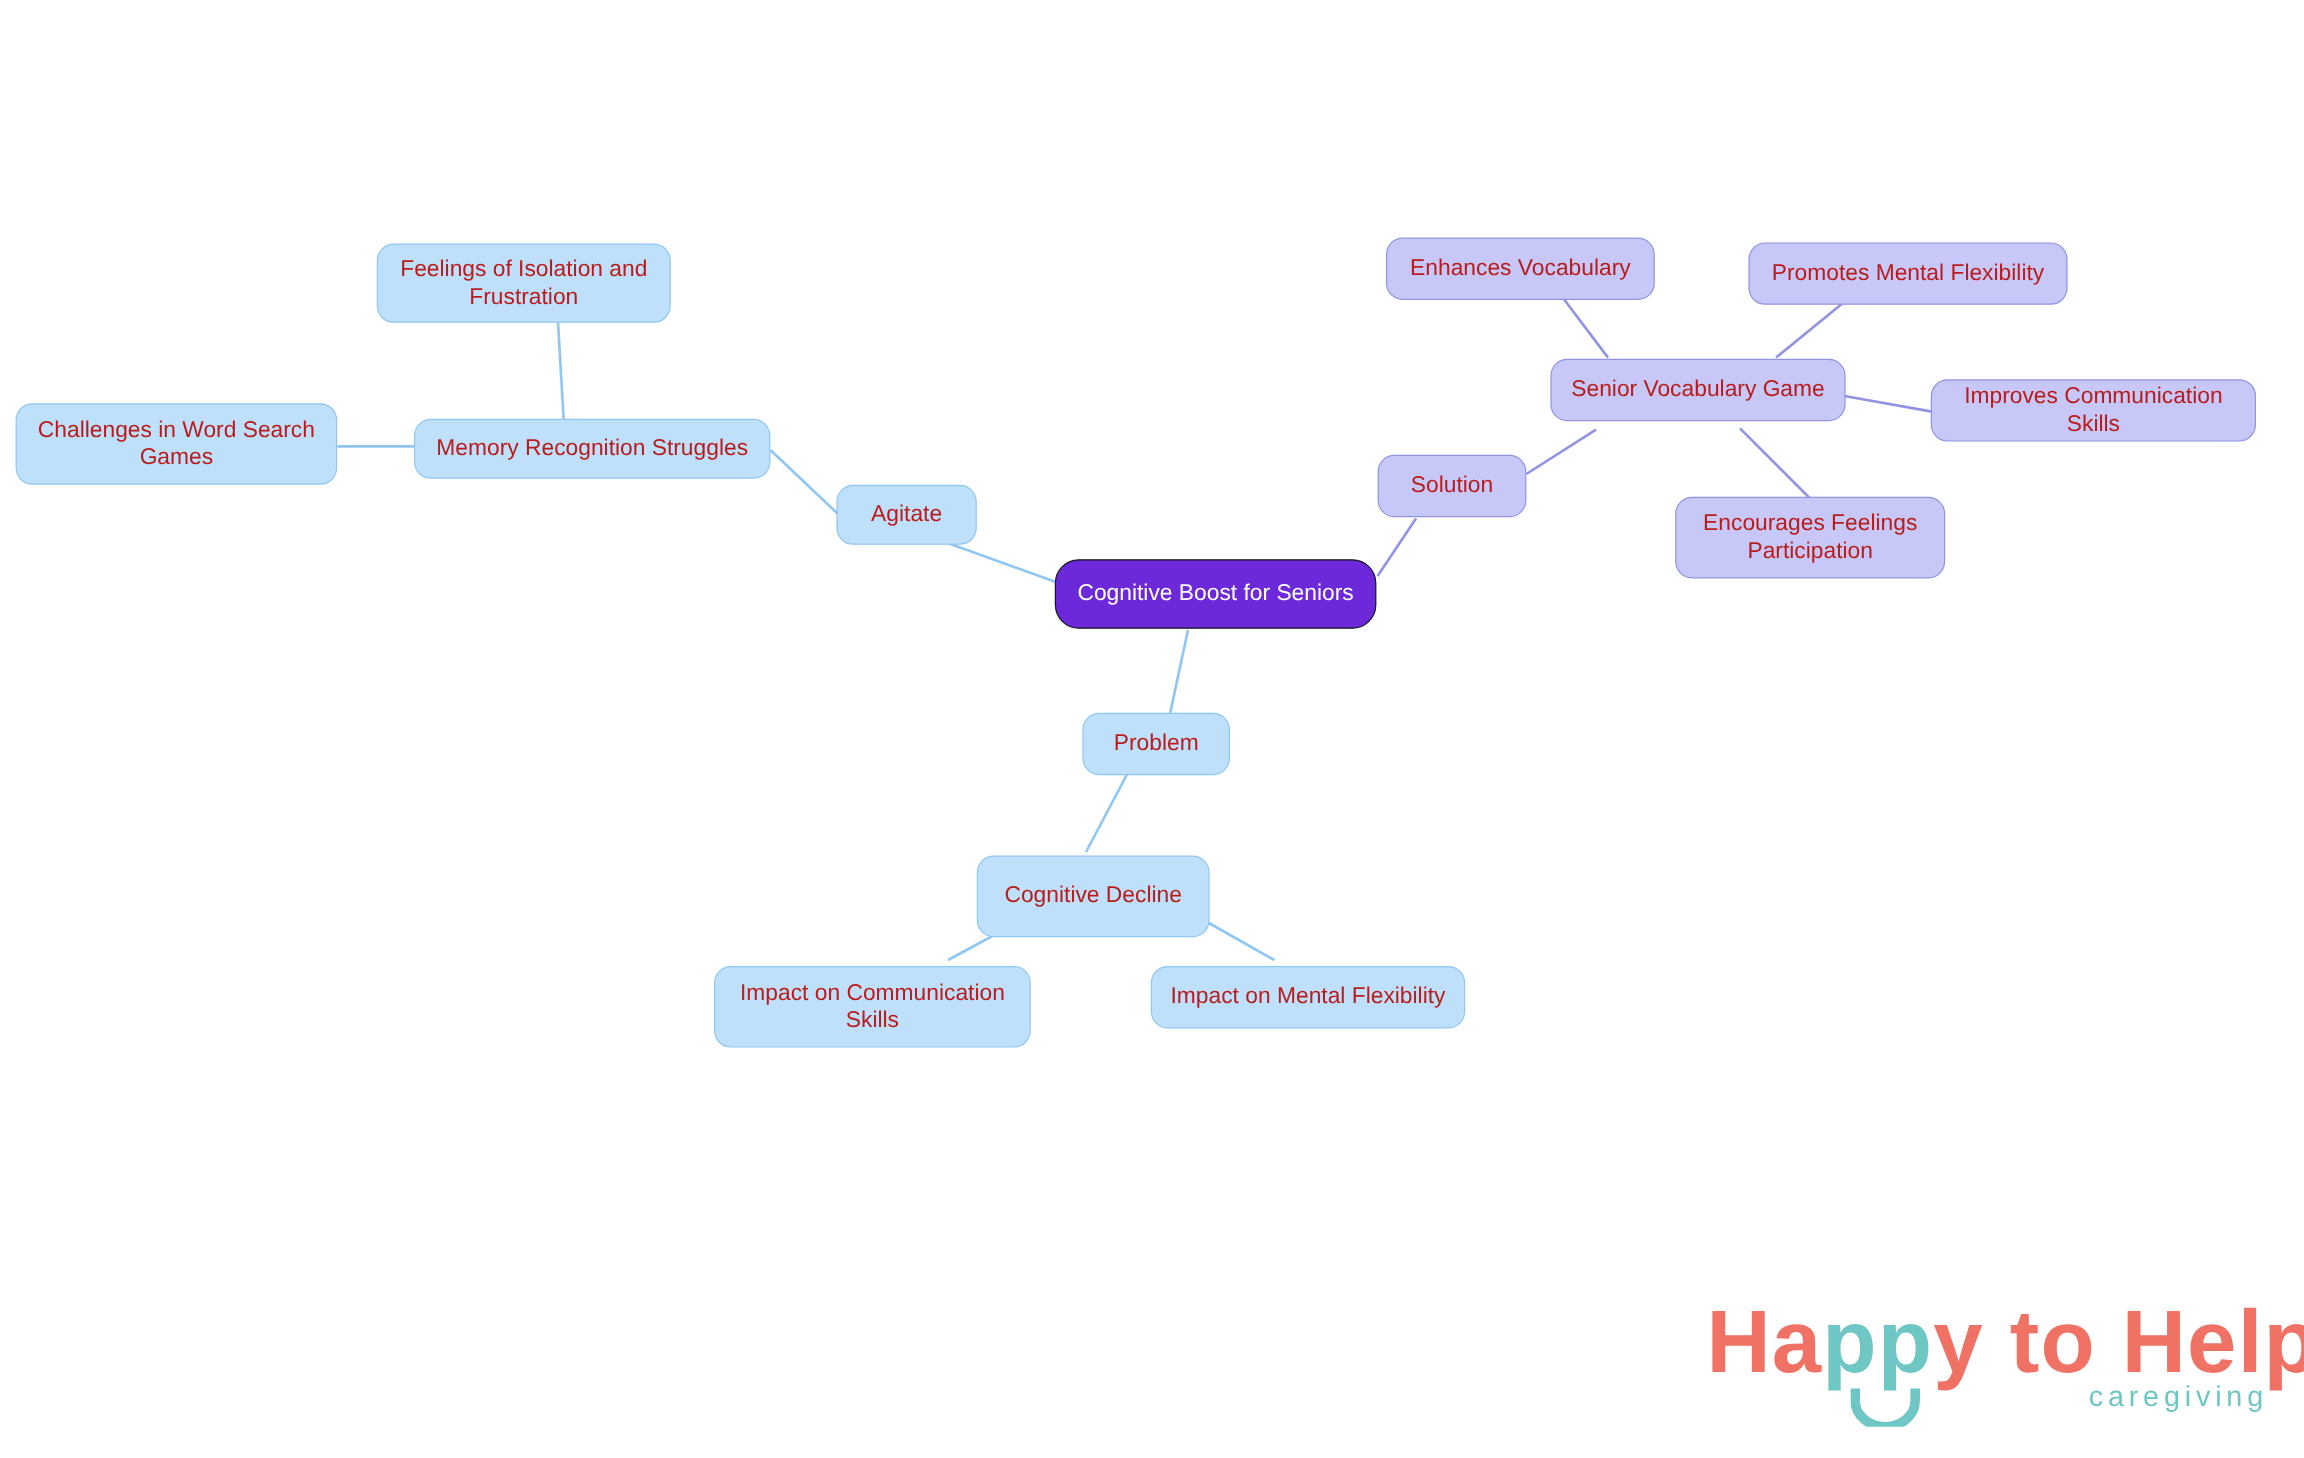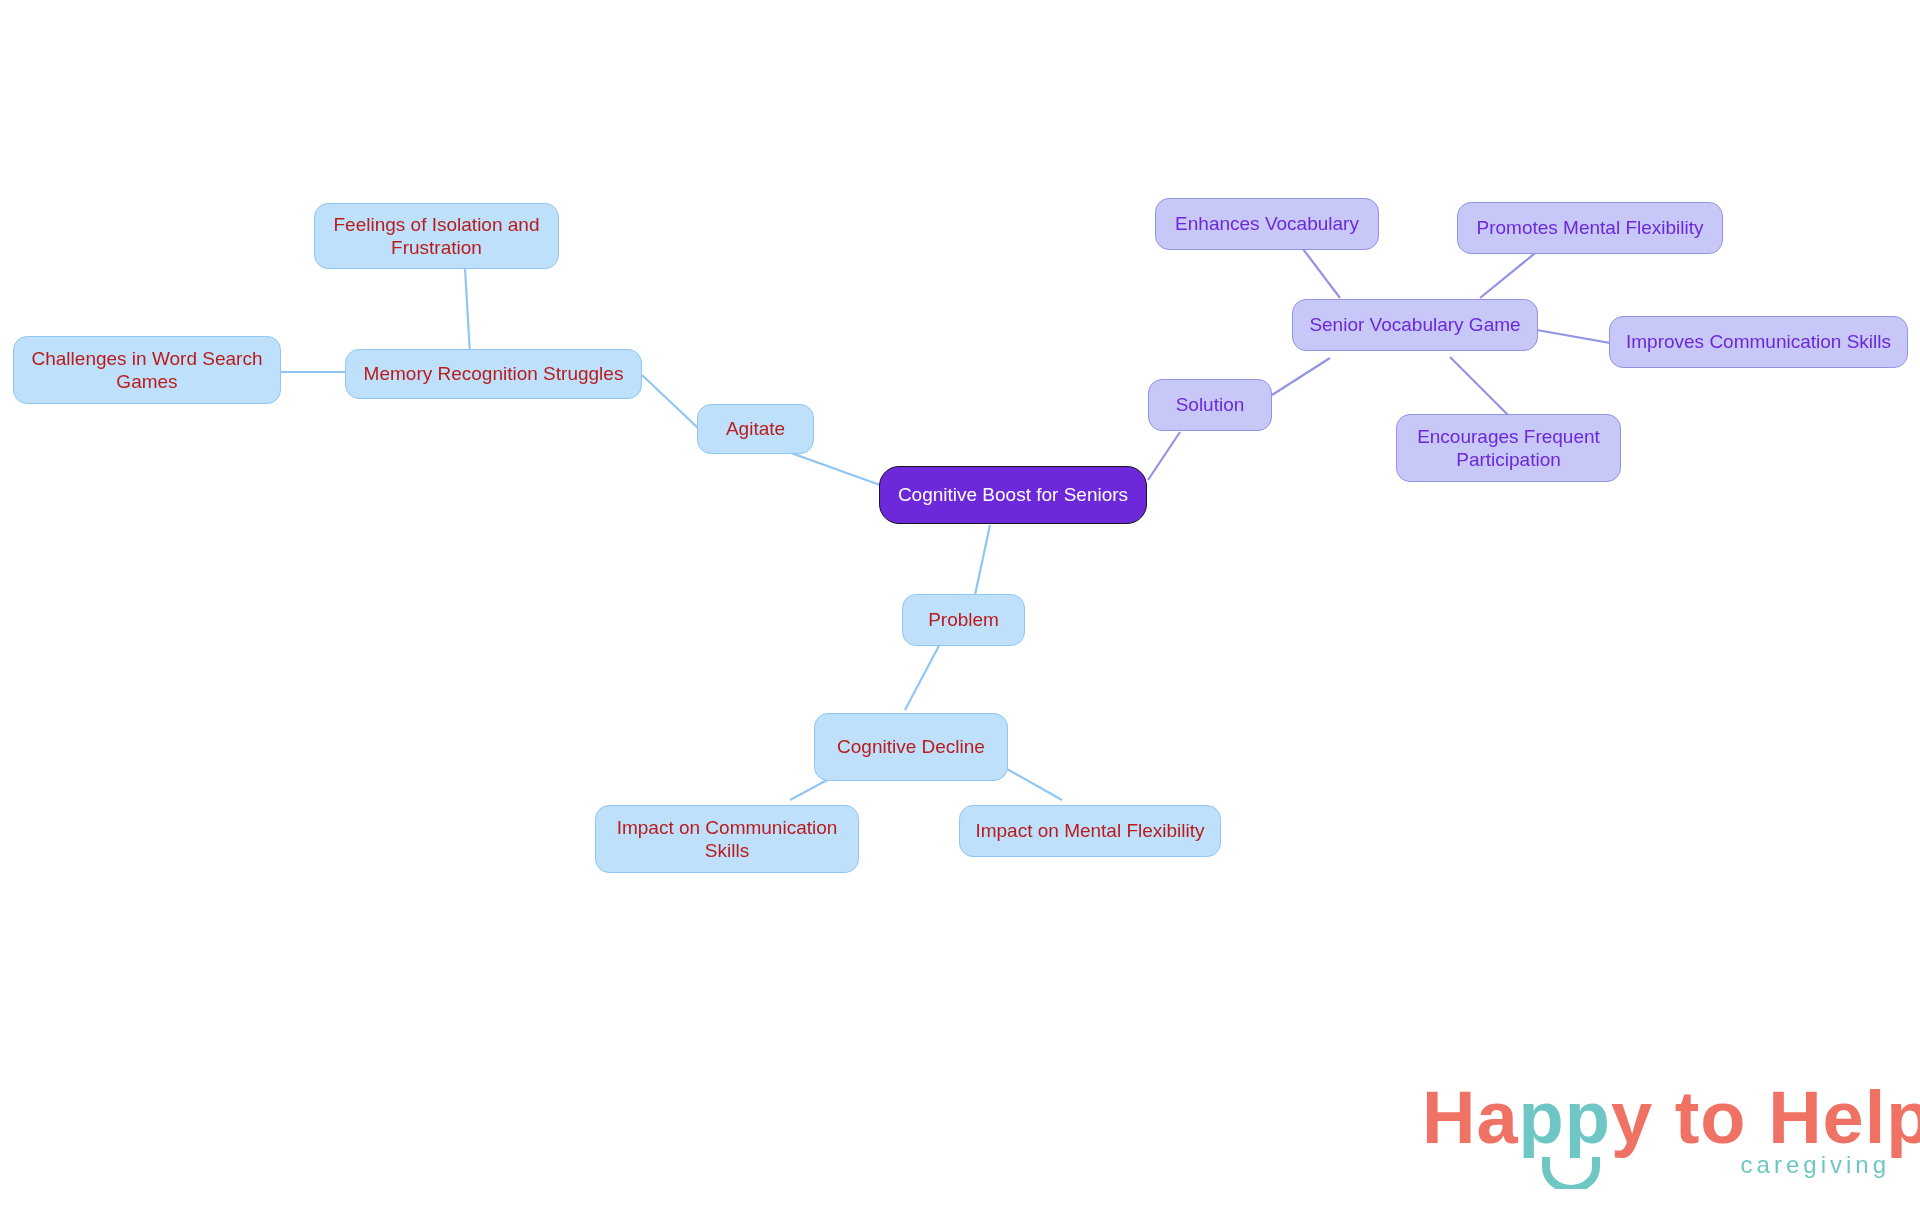--- a/index.html
+++ b/index.html
@@ -56,21 +56,21 @@
   .node.blue {
     background: #bfe0fb;
     border-color: #8fc6f2;
     color: #b91c1c;
     font-size: 19px;
   }
 
   .node.purple {
     background: #c7c8f7;
     border-color: #9193e3;
-    color: #6d28d9;
+    color: #b91c1c;
     font-size: 19px;
   }
 
   
   #logo {
     position: absolute;
     right: 28px;
     bottom: 14px;
     width: 470px;
     height: 120px;
@@ -155,23 +155,23 @@
   <div class="node blue" style="left:959px; top:805px; width:262px; height:52px;">Impact on Mental Flexibility</div>
 
   <div class="node purple" style="left:1148px; top:379px; width:124px; height:52px;">Solution</div>
 
   <div class="node purple" style="left:1292px; top:299px; width:246px; height:52px;">Senior Vocabulary Game</div>
 
   <div class="node purple" style="left:1155px; top:198px; width:224px; height:52px;">Enhances Vocabulary</div>
 
   <div class="node purple" style="left:1457px; top:202px; width:266px; height:52px;">Promotes Mental Flexibility</div>
 
-  <div class="node purple" style="left:1609px; top:316px; width:299px; height:52px;">Improves Communication Skills</div>
+  <div class="node purple" style="left:1609px; top:316px; width:271px; height:52px;">Improves Communication Skills</div>
 
-  <div class="node purple" style="left:1396px; top:414px; width:225px; height:68px;">Encourages Frequent
+  <div class="node purple" style="left:1396px; top:414px; width:225px; height:68px;">Encourages Feelings
 Participation</div>
 
   <div id="logo">
     <div class="logo-main"><span>Ha</span><span class="logo-pp">pp</span><span>y to Help</span></div>
 
     <svg class="logo-smile" viewBox="0 0 58 34" xmlns="http://www.w3.org/2000/svg">
       <path d="M4,2 L4,12 A25,22 0 0 0 54,12 L54,2" fill="none" stroke="#6ec7c4" stroke-width="8" stroke-linecap="butt"></path>
     </svg>
 
     <div class="logo-sub">caregiving</div>

